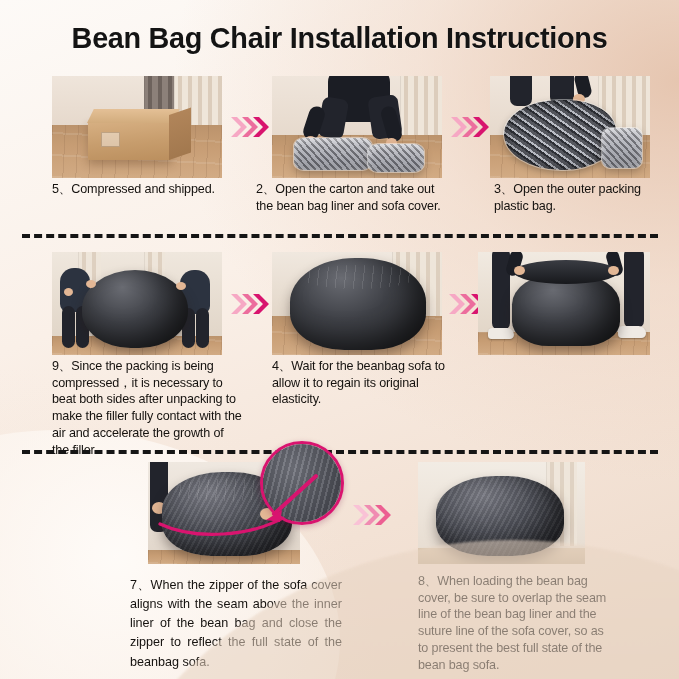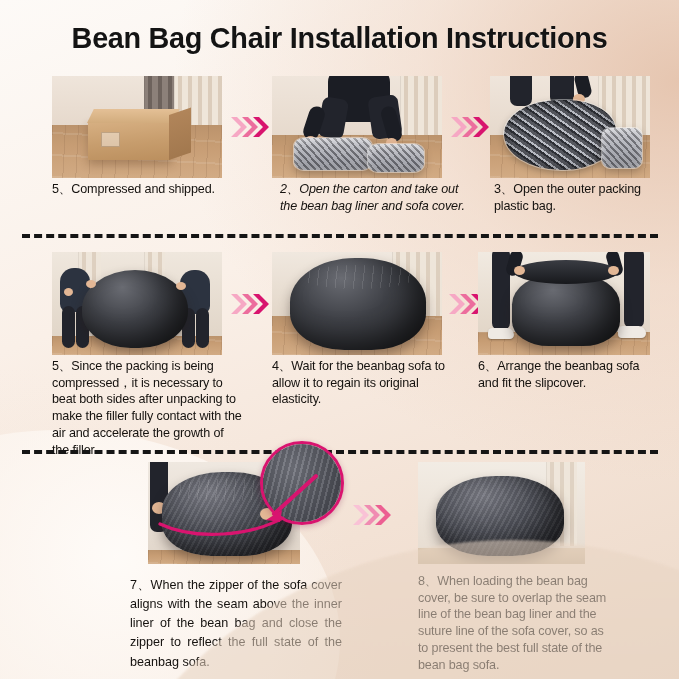--- a/index.html
+++ b/index.html
@@ -180,21 +180,21 @@
       <div class="person-leg" style="left:48px;top:22px;width:26px;height:40px;transform:rotate(10deg);"></div>
       <div class="person-leg" style="left:98px;top:20px;width:30px;height:42px;transform:rotate(-8deg);"></div>
       <div class="arm" style="left:34px;top:30px;width:16px;height:34px;transform:rotate(18deg);"></div>
       <div class="arm" style="left:112px;top:30px;width:15px;height:36px;transform:rotate(-16deg);"></div>
       <div class="hand" style="left:33px;top:60px;width:11px;height:9px;"></div>
       <div class="hand" style="left:114px;top:62px;width:11px;height:9px;"></div>
       <div class="vacbag" style="left:22px;top:62px;width:78px;height:32px;"></div>
       <div class="vacbag" style="left:96px;top:68px;width:56px;height:28px;"></div>
     </div>
   </div>
-  <div class="cap" style="left:280px;top:181px;width:188px;font-style:italic;">2、Open the carton and take out  the bean bag liner and sofa cover.</div>
+  <div class="cap" style="left:256px;top:181px;width:188px;">2、Open the carton and take out  the bean bag liner and sofa cover.</div>
 
   <div class="arrow" style="left:450px;top:115px;">
     <svg width="40" height="24" viewBox="0 0 40 24" aria-hidden="true">
       <path d="M1 2 L11 12 L1 22 L7 22 L17 12 L7 2 Z" fill="#f6a8c4"></path>
       <path d="M12 2 L22 12 L12 22 L18 22 L28 12 L18 2 Z" fill="#ec6d9d"></path>
       <path d="M23 2 L33 12 L23 22 L29 22 L39 12 L29 2 Z" fill="#d8146e"></path>
     </svg>
   </div>
 
   <div class="photo" style="left:490px;top:76px;width:160px;height:102px;">
@@ -225,21 +225,21 @@
       <div class="person-leg" style="left:24px;top:54px;width:13px;height:42px;"></div>
       <div class="hand" style="left:12px;top:36px;width:9px;height:8px;border-radius:50%;"></div>
       <div class="person-torso" style="left:128px;top:18px;width:30px;height:44px;background:#2c3340;"></div>
       <div class="person-leg" style="left:130px;top:56px;width:13px;height:40px;"></div>
       <div class="person-leg" style="left:144px;top:56px;width:13px;height:40px;"></div>
       <div class="beanbag" style="left:30px;top:18px;width:106px;height:78px;border-radius:50% 50% 46% 46%;"></div>
       <div class="hand" style="left:34px;top:28px;width:10px;height:8px;"></div>
       <div class="hand" style="left:124px;top:30px;width:10px;height:8px;"></div>
     </div>
   </div>
-  <div class="cap" style="left:52px;top:358px;width:190px;">5、Since the packing is being compressed，it is necessary to beat both sides after unpacking to make the filler fully contact with the air and accelerate the growth of the filler.</div>
+  <div class="cap" style="left:52px;top:358px;width:190px;">9、Since the packing is being compressed，it is necessary to beat both sides after unpacking to make the filler fully contact with the air and accelerate the growth of the filler.</div>
 
   <div class="arrow" style="left:230px;top:292px;">
     <svg width="40" height="24" viewBox="0 0 40 24" aria-hidden="true">
       <path d="M1 2 L11 12 L1 22 L7 22 L17 12 L7 2 Z" fill="#f6a8c4"></path>
       <path d="M12 2 L22 12 L12 22 L18 22 L28 12 L18 2 Z" fill="#ec6d9d"></path>
       <path d="M23 2 L33 12 L23 22 L29 22 L39 12 L29 2 Z" fill="#d8146e"></path>
     </svg>
   </div>
 
   <div class="photo" style="left:272px;top:252px;width:170px;height:103px;">
@@ -272,21 +272,20 @@
       <div class="shoe" style="left:140px;top:74px;width:28px;height:12px;"></div>
       <div class="arm" style="left:30px;top:-2px;width:13px;height:26px;transform:rotate(16deg);"></div>
       <div class="arm" style="left:130px;top:-2px;width:13px;height:26px;transform:rotate(-16deg);"></div>
       <div class="beanbag" style="left:34px;top:22px;width:108px;height:72px;border-radius:42% 42% 34% 34%;"></div>
       <div class="beanbag" style="left:36px;top:8px;width:104px;height:24px;border-radius:50%;
            background:linear-gradient(180deg,#3a3c43,#17181c);box-shadow:none;"></div>
       <div class="hand" style="left:36px;top:14px;width:11px;height:9px;"></div>
       <div class="hand" style="left:130px;top:14px;width:11px;height:9px;"></div>
     </div>
   </div>
-  <div class="cap" style="left:478px;top:358px;width:178px;">6、Arrange the beanbag sofa and fit the slipcover.</div>
 
   <div class="divider" style="left:22px;top:450px;width:636px;"></div>
 
   <div class="photo" style="left:148px;top:462px;width:152px;height:102px;">
     <div class="scene">
       <div class="wall" style="height:100%;background:linear-gradient(180deg,#efe8e0,#e0d5c9);"></div>
       <div class="floor-wood" style="height:14%;"></div>
       <div class="person-leg" style="left:2px;top:-6px;width:18px;height:76px;"></div>
       <div class="hand" style="left:4px;top:40px;width:14px;height:12px;"></div>
       <div class="beanbag plush" style="left:14px;top:10px;width:130px;height:84px;border-radius:46% 46% 38% 38%;">

